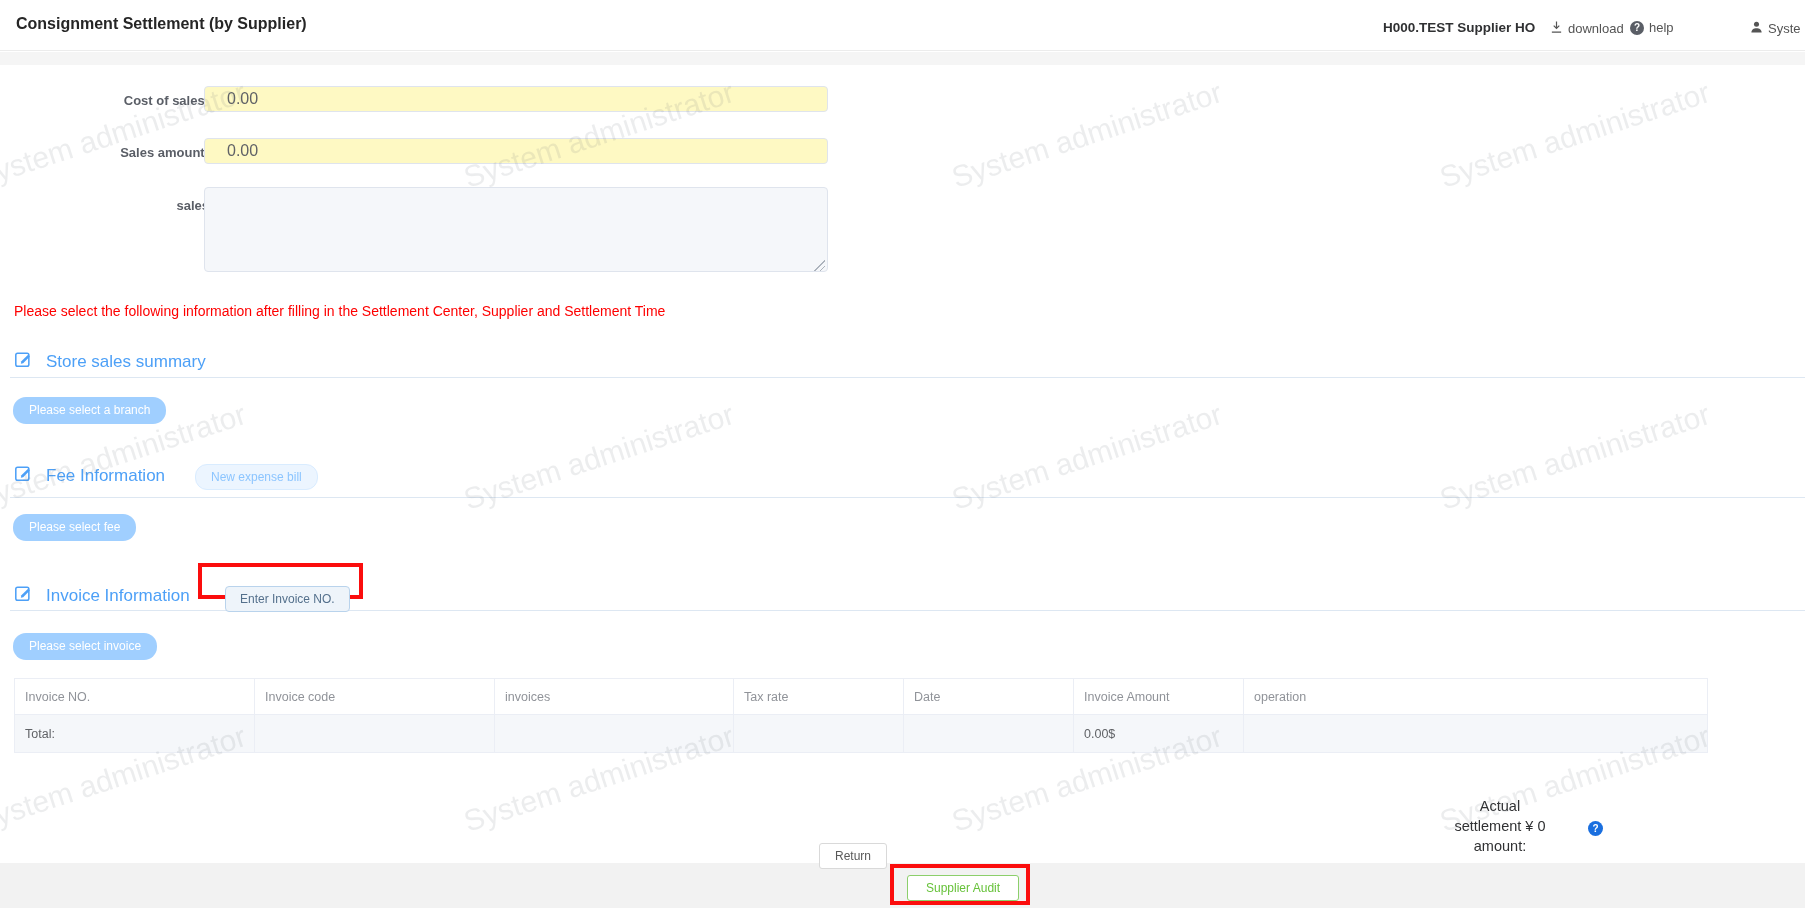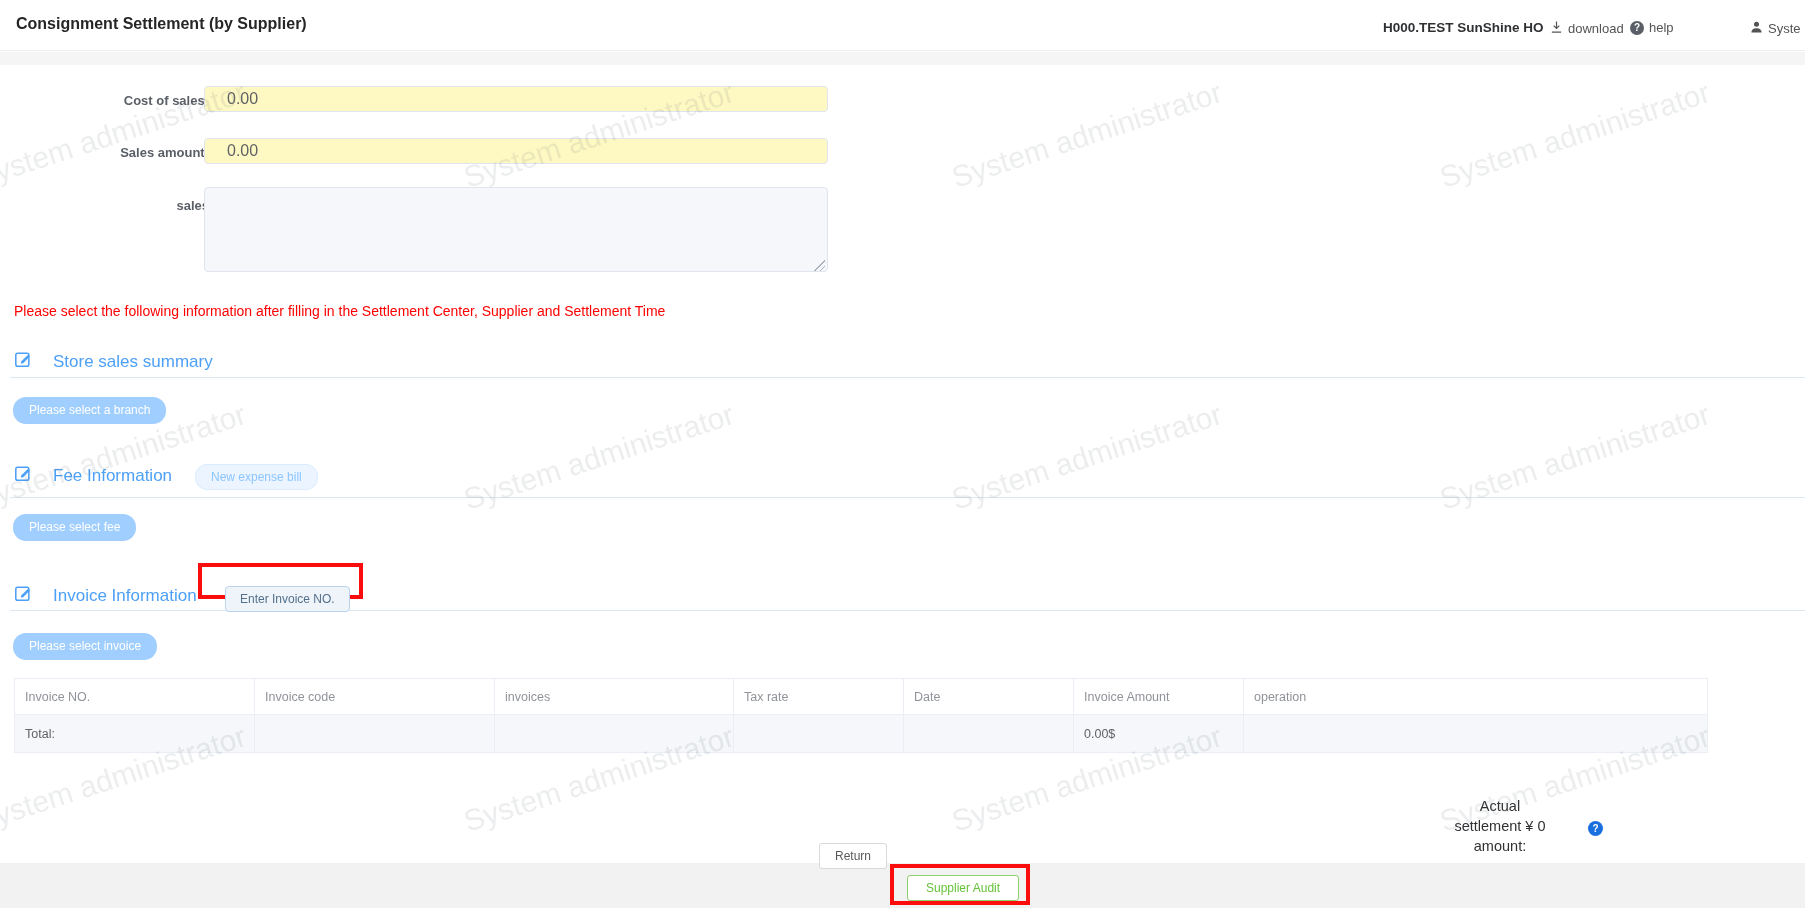--- a/index.html
+++ b/index.html
@@ -25,21 +25,21 @@
   .lbl-cost { top:93px; } .inp-cost { top:86px; }
   .lbl-sales { top:145px; } .inp-sales { top:138px; }
   .lbl-note { top:198px; }
   .f-textarea { position:absolute; left:204px; top:187px; width:624px; height:85px; background:#f5f7fa; border:1px solid #dfe4ed; border-radius:4px; resize:none; font-family:"Liberation Sans",sans-serif; font-size:12px; color:#606266; padding:6px 10px; }
   .resize-grip { position:absolute; left:812px; top:258px; width:13px; height:13px; clip-path:polygon(100% 0,100% 100%,0 100%);
     background:repeating-linear-gradient(-45deg, transparent 0 3px, #9aa2ad 3px 4px); opacity:.8; }
 
   .notice { position:absolute; left:14px; top:303px; font-size:14px; color:#fe0000; }
 
   
-  .sec-title { position:absolute; display:flex; align-items:center; gap:21px; font-size:17px; color:#4da0f7; }
+  .sec-title { position:absolute; display:flex; align-items:center; gap:14px; font-size:17px; color:#4da0f7; }
   .sec-store { left:14px; top:350px; }
   .sec-fee { left:14px; top:464px; }
   .sec-invoice { left:14px; top:584px; }
   .sec-line { position:absolute; left:10px; width:1795px; height:0; border-top:1px solid #dde7f2; }
   .line-store { top:377px; } .line-fee { top:497px; } .line-invoice { top:610px; }
 
   .btn-blue-disabled { position:absolute; height:27px; line-height:27px; padding:0 16px; background:#a0cfff; color:#fff; font-size:12px; border:none; border-radius:13px; cursor:pointer; font-family:"Liberation Sans",sans-serif; }
   .btn-branch { left:13px; top:397px; }
   .btn-fee { left:13px; top:514px; }
   .btn-invoice-sel { left:13px; top:633px; }
@@ -79,21 +79,21 @@
     <div class="wm" style="left: 946px; top: 440px;">System administrator</div>
     <div class="wm" style="left: 1434px; top: 440px;">System administrator</div>
     <div class="wm" style="left: -30px; top: 762px;">System administrator</div>
     <div class="wm" style="left: 458px; top: 762px;">System administrator</div>
     <div class="wm" style="left: 946px; top: 762px;">System administrator</div>
     <div class="wm" style="left: 1434px; top: 762px;">System administrator</div>
   </div>
 
 <div class="topbar">
   <div class="page-title">Consignment Settlement (by Supplier)</div>
-  <div class="tb-item tb-account">H000.TEST SunShine HO</div>
+  <div class="tb-item tb-account">H000.TEST Supplier HO</div>
   <div class="tb-item tb-download">
     <span><svg width="13" height="14" viewBox="0 0 14 14">
           <path d="M7 1v7M4 5.5 7 8.5 10 5.5M2 12.5h10" stroke="#545454" stroke-width="1.3" fill="none"></path>
         </svg></span>
     <span>download</span>
   </div>
   <div class="tb-item tb-help">
     <span class="circle-help">?</span>
     <span>help</span>
   </div>

